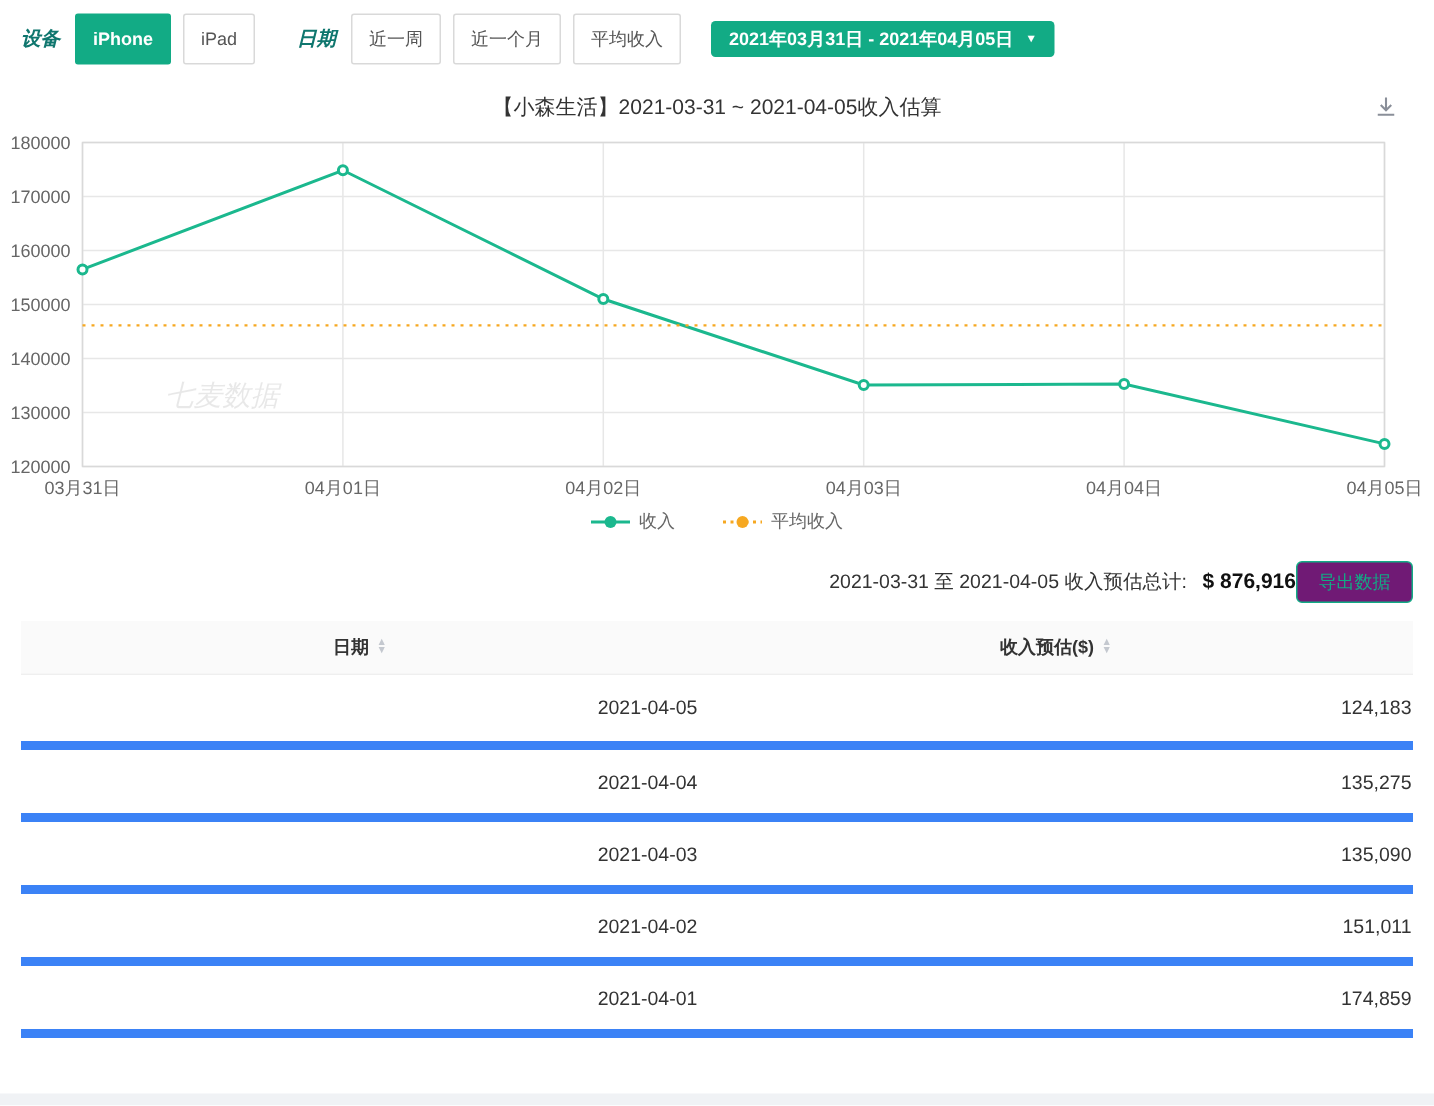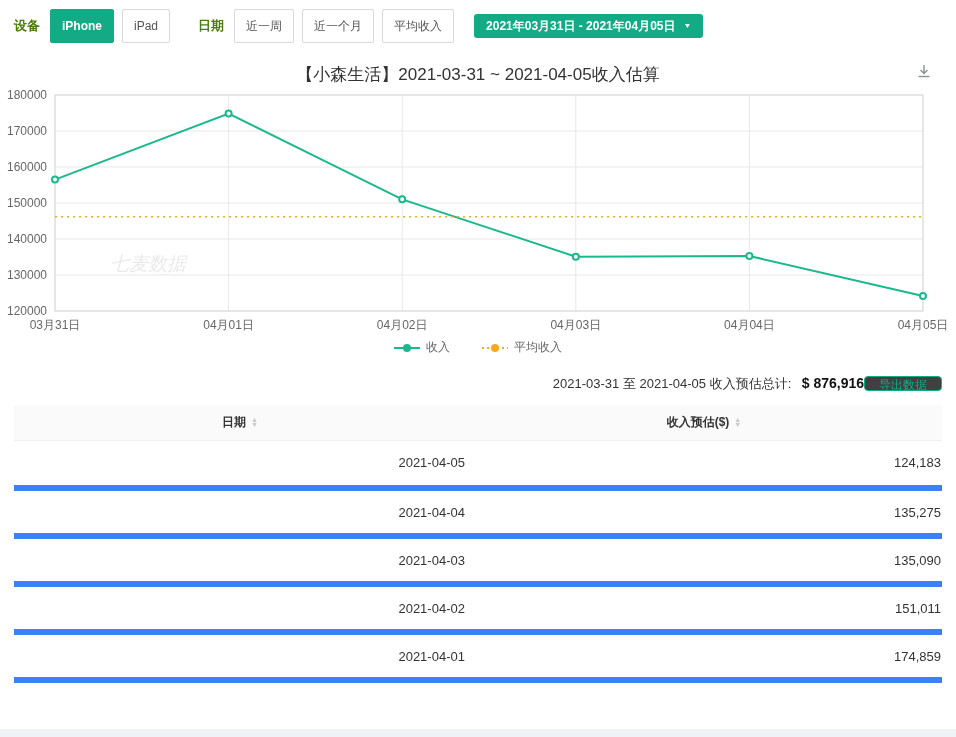--- a/index.html
+++ b/index.html
@@ -7,52 +7,52 @@
   body {
     width: 956px; height: 737px;
     background: #fff;
     font-family: "Liberation Sans", "DejaVu Sans", sans-serif;
     color: #333;
     overflow: hidden;
     position: relative;
   }
   
   .toolbar { display: flex; align-items: center; padding: 9px 14px 0 14px; }
-  .tb-label { font-size: 13px; font-weight: bold; color: #4d7c0f; margin-right: 10px; }
+  .tb-label { font-size: 13px; font-weight: bold; color: #0f766e; margin-right: 10px; font-style: italic; }
   .btn {
     display: inline-flex; align-items: center; justify-content: center;
     height: 23px; padding: 16px 11px; margin-right: 8px;
     font-size: 12px; color: #555;
     background: #fff; border: 1px solid #d9d9d9; border-radius: 2px;
     cursor: pointer; white-space: nowrap;
   }
   .btn.active { background: var(--accent); border-color: var(--accent); color: #fff; font-weight: bold; }
   .tb-gap { width: 20px; }
   .daterange {
     display: inline-flex; align-items: center; gap: 8px;
     height: 24px; padding: 0 12px; margin-left: 12px;
     background: var(--accent); color: #fff; border: none; border-radius: 3px;
     font-size: 12px; font-weight: bold; cursor: pointer; white-space: nowrap;
   }
   .caret { font-size: 8px; line-height: 1; transform: scaleY(.9); }
   
   .chart-head { position: relative; margin-top: 20px; text-align: center; height: 20px; }
-  .chart-title { font-size: 17px; color: #333; }
+  .chart-title { font-size: 14px; color: #333; }
   .dl-btn { position: absolute; right: 24px; top: 0; color: #8a8f99; cursor: pointer; background: none; border: none; padding: 0; }
   
   #chart-svg { display: block; margin: 2px auto 0 auto; }
   #legend { display: flex; justify-content: center; gap: 32px; margin-top: 2px; font-size: 12px; color: #666; }
   .legend-item { display: inline-flex; align-items: center; gap: 6px; cursor: pointer; }
   
   .summary { display: flex; align-items: center; justify-content: flex-end; padding: 18px 14px 12px 14px; }
   .summary-text { font-size: 13px; color: #333; }
   .summary-amount { font-weight: bold; font-size: 14px; color: #111; margin-left: 6px; }
   .export-btn {
-    background: #404040; border: 1px solid var(--accent); color: var(--accent);
-    border-radius: 4px; height: 15px; padding: 0 14px; font-size: 12px; cursor: pointer;
+    background: #701a75; border: 1px solid var(--accent); color: var(--accent);
+    border-radius: 4px; height: 28px; padding: 0 14px; font-size: 12px; cursor: pointer;
   }
   
   table.data { width: 928px; margin: 0 14px; border-collapse: collapse; table-layout: fixed; }
   col.c1 { width: 48.7%; } col.c2 { width: 51.3%; }
   th {
     background: #fafafa; height: 35px; font-size: 12px; font-weight: bold; color: #333;
     border-bottom: 1px solid #efefef; text-align: center; cursor: pointer;
   }
   .th-inner { display: inline-flex; align-items: center; justify-content: center; }
   td { height: 48px; text-align: right; font-size: 13px; color: #333; border-bottom: 6px solid #3b82f6; }

